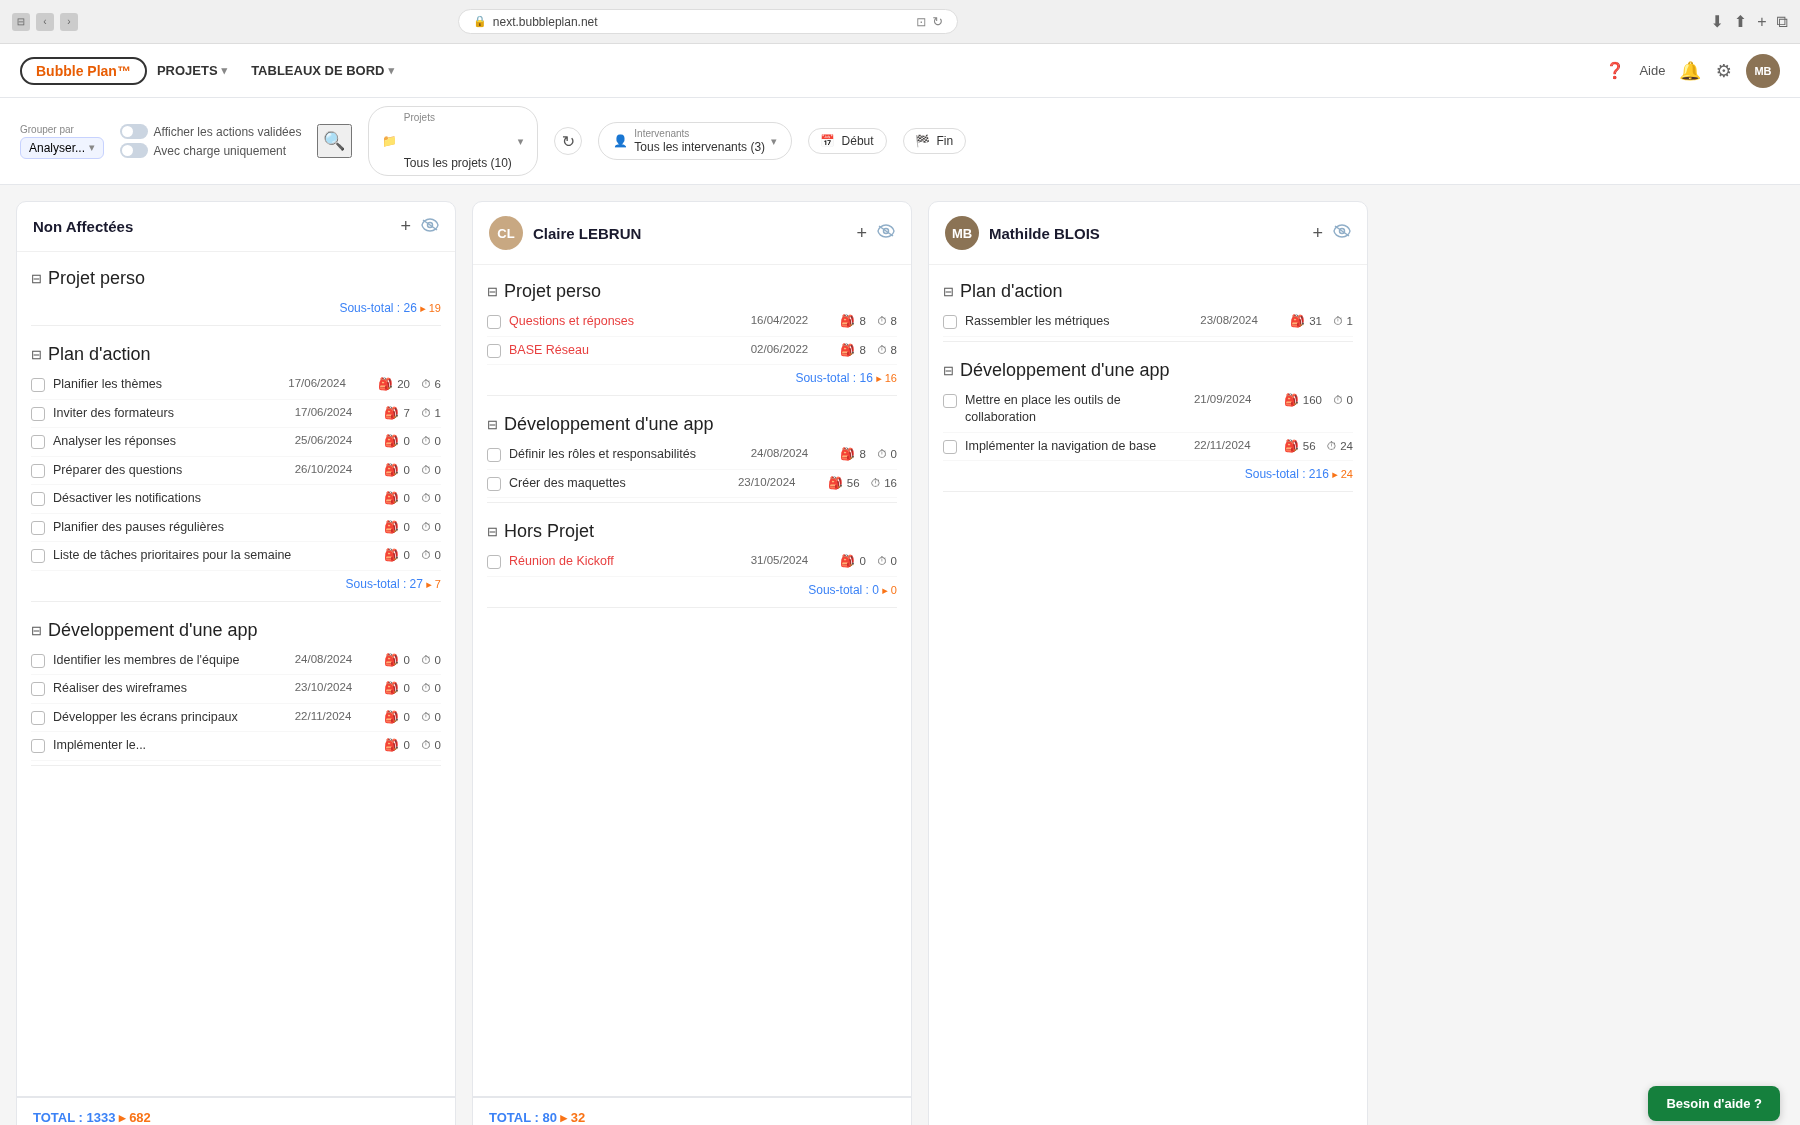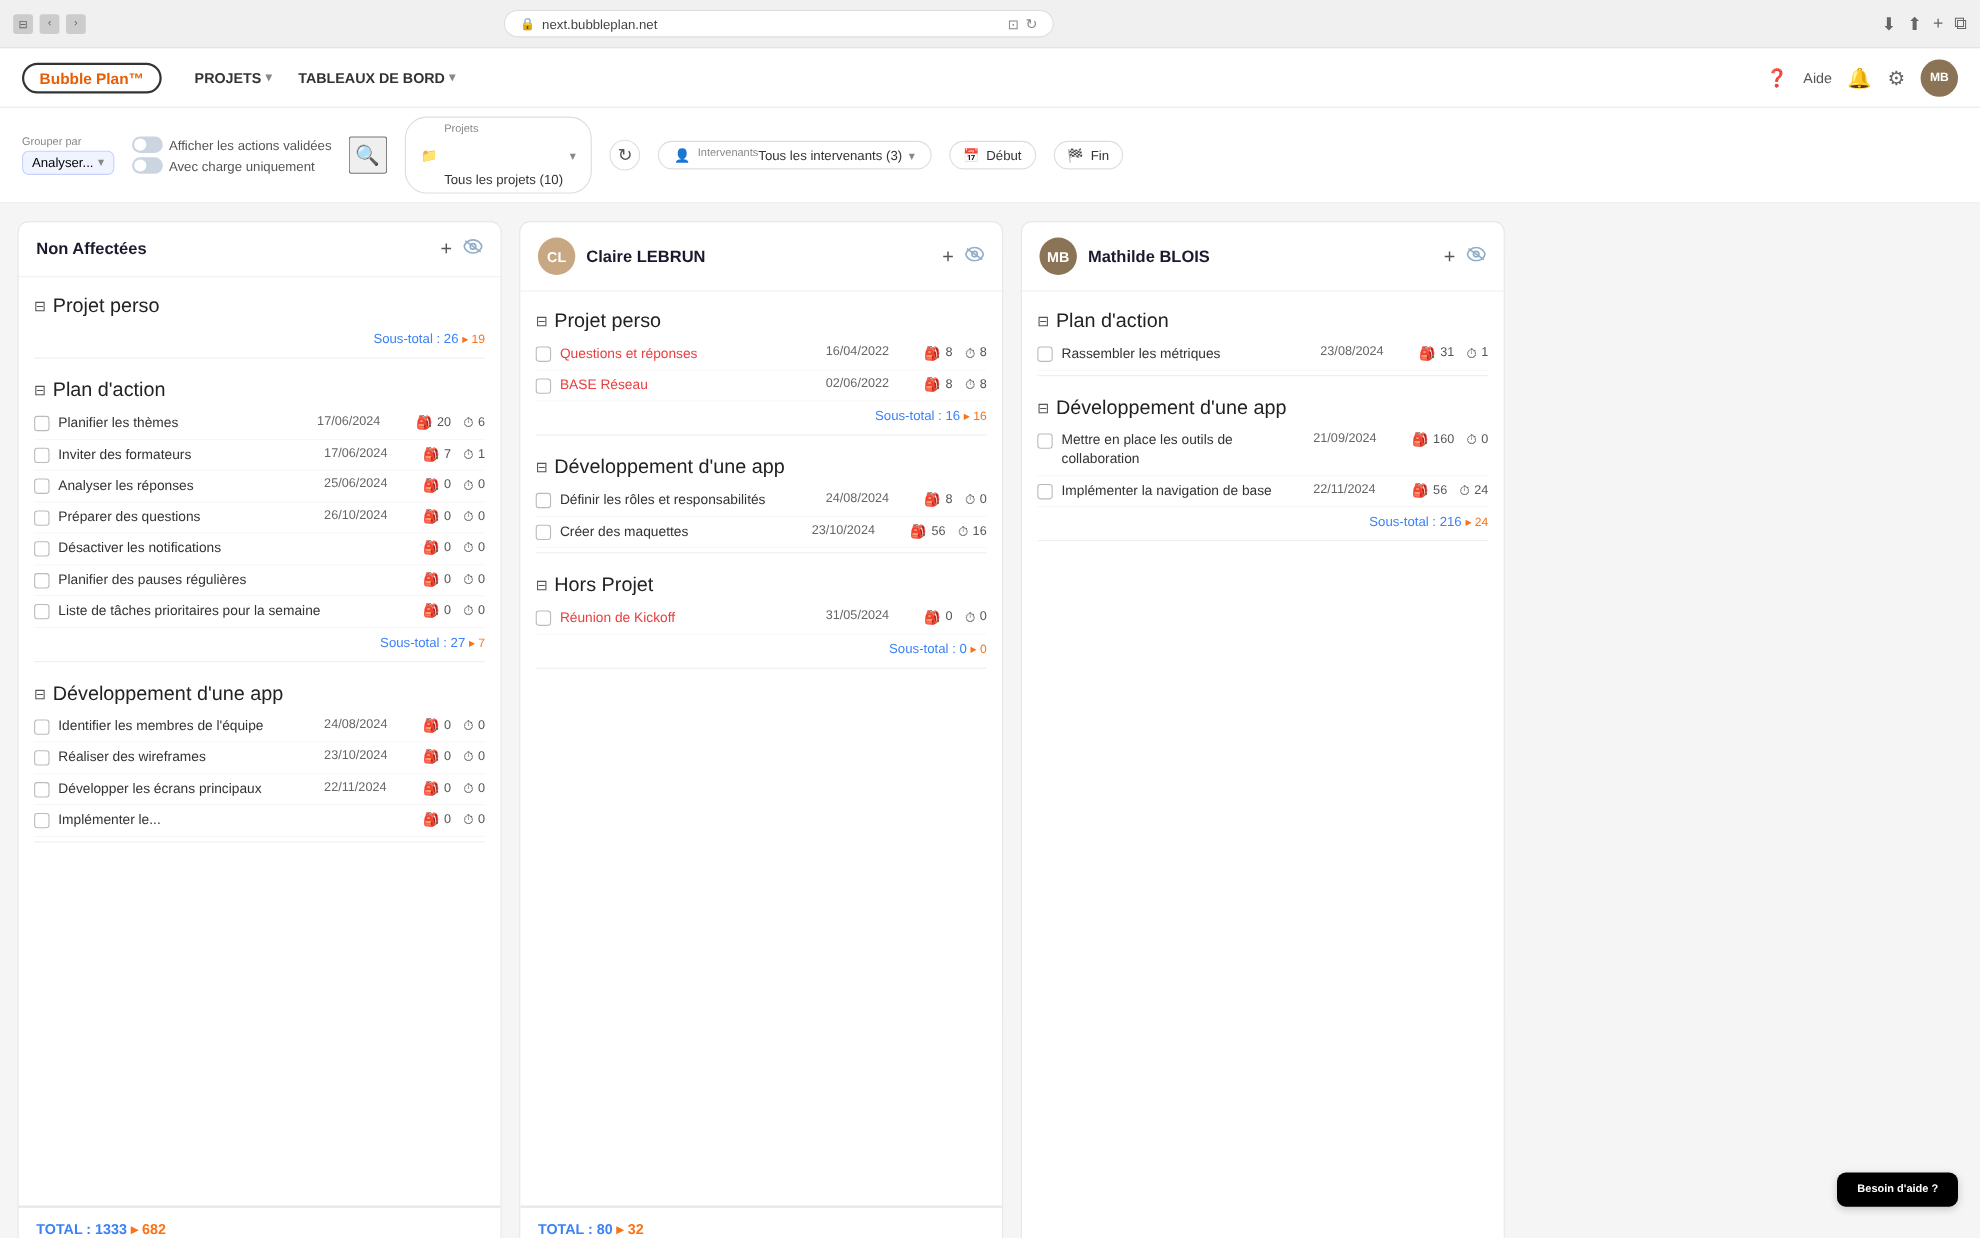--- a/index.html
+++ b/index.html
@@ -35,21 +35,20 @@
     .browser-action-btn { background: none; border: none; cursor: pointer; color: #666; font-size: 16px; }
 
     
     .app-header {
       background: white;
       border-bottom: 1px solid #e5e7eb;
       display: flex;
       align-items: center;
       padding: 0 20px;
       height: 54px;
-      gap: 20px;
     }
     .logo {
       border: 2px solid #333;
       border-radius: 20px;
       padding: 4px 14px;
       font-weight: 700;
       font-size: 14px;
       color: #222;
       white-space: nowrap;
     }
@@ -208,27 +207,27 @@
       padding: 12px 16px;
       text-align: left;
       font-weight: 700;
       font-size: 13px;
       color: #3b82f6;
     }
 
     
     .help-btn {
       position: fixed;
-      bottom: 28px;
+      bottom: 4px;
       right: 20px;
-      background: #000000;
+      background: #15803d;
       color: white;
       border-radius: 8px;
       padding: 10px 18px;
-      font-size: 10px;
+      font-size: 13px;
       font-weight: 600;
       cursor: pointer;
       border: none;
       box-shadow: 0 2px 8px rgba(0,0,0,0.2);
     }
 
     .chevron { font-size: 11px; color: #888; }
 
     .section-divider { border: none; border-top: 1px solid #eee; margin: 4px 0; }
   </style>
@@ -309,21 +308,21 @@
     <span style="color:#888;">📁</span>
     <div style="display:flex;flex-direction:column;line-height:1.2;">
       <span style="font-size:10px;color:#888;">Projets</span>
       <span style="font-size:12px;margin-top:32px;">Tous les projets (10)</span>
     </div>
     <span class="chevron">▾</span>
   </div>
   <button class="refresh-btn">↻</button>
   <div class="filter-select">
     <span style="color:#888;">👤</span>
-    <div style="display:flex;line-height:1.2;">
+    <div style="display:flex;flex-direction:column;line-height:1.2;">
       <span style="font-size:10px;color:#888;">Intervenants</span>
       <span style="font-size:12px;">Tous les intervenants (3)</span>
     </div>
     <span class="chevron">▾</span>
   </div>
   <div class="date-btn">
     <span>📅</span>
     <span>Début</span>
   </div>
   <div class="date-btn">

